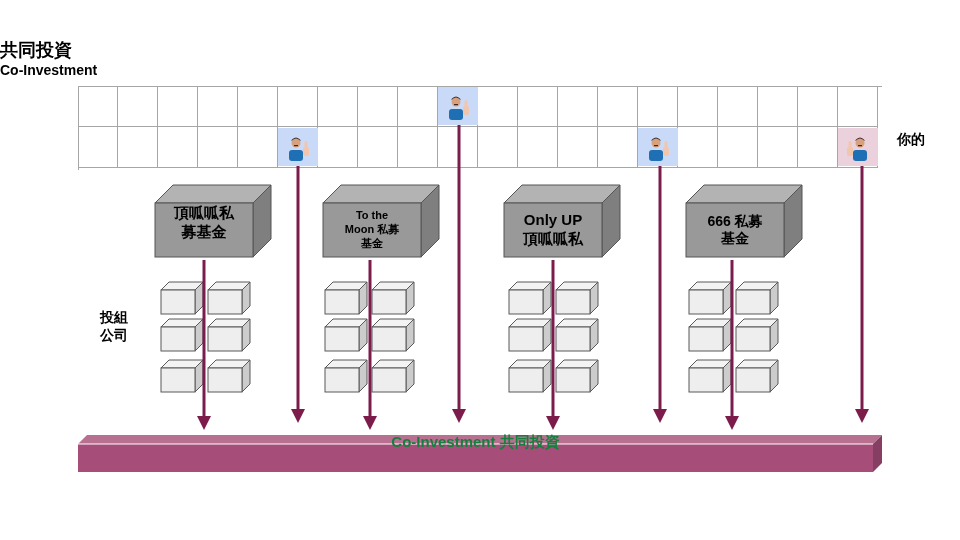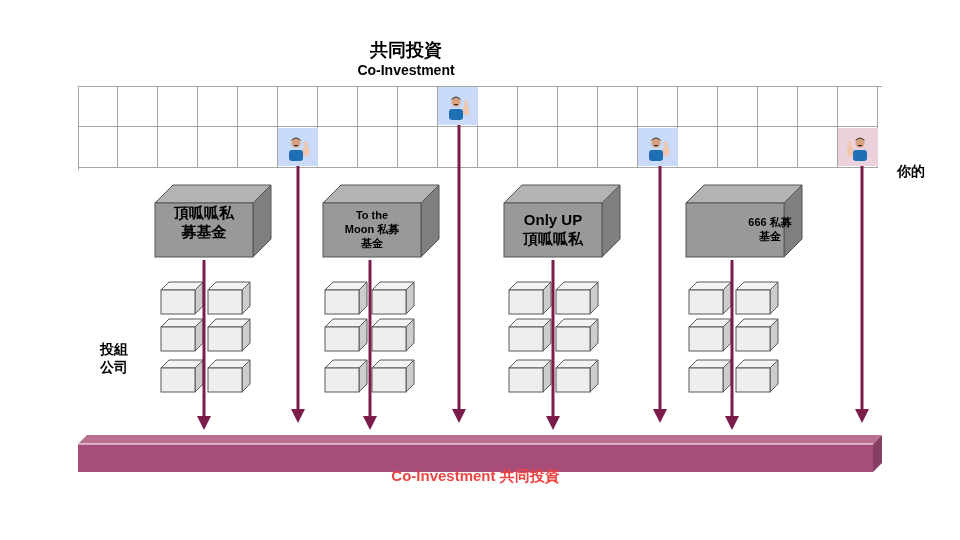--- a/index.html
+++ b/index.html
@@ -1,29 +1,29 @@
 <!DOCTYPE html>
 <html><head>
   <meta charset="utf-8">
   <style>
     html, body { margin: 0; padding: 0; background: #ffffff; }
     body { width: 960px; height: 540px; position: relative; overflow: hidden; font-family: "Liberation Sans", "DejaVu Sans", sans-serif; }
-    .title { position: absolute; left: 0; width: 812px; text-align: center; font-weight: bold; color: #000; }
+    .title { position: absolute; left: 0; width: 812px; text-align: left; font-weight: bold; color: #000; }
     #title-zh { top: 38px; font-size: 18px; }
     #title-en { top: 62px; font-size: 14px; }
     .grid { position: absolute; left: 78px; top: 86px; width: 804px; height: 84px; }
     .cell { position: absolute; width: 40px; height: 41px; border-right: 1px solid #a6a6a6; border-bottom: 1px solid #a6a6a6; box-sizing: border-box; }
     .grid-frame { position: absolute; left: 78px; top: 86px; width: 804px; height: 84px; border-top: 1px solid #a6a6a6; border-left: 1px solid #a6a6a6; box-sizing: border-box; }
     .investor { position: absolute; width: 40px; height: 38px; display: flex; align-items: center; justify-content: center; }
     .investor.blue { background: #c9daf8; }
     .investor.pink { background: #ead1dc; }
-    .side-label { position: absolute; font-weight: bold; font-size: 14px; color: #000; line-height: 18px; margin-top: 32px; }
+    .side-label { position: absolute; font-weight: bold; font-size: 14px; color: #000; line-height: 18px; }
     svg#diagram { position: absolute; left: 0; top: 0; }
     .fund-label { position: absolute; text-align: center; font-weight: bold; color: #000; display: flex; align-items: center; justify-content: center; line-height: 1.25; }
-    .bar-label { position: absolute; left: 78px; top: 462px; width: 795px; height: 28px; display: flex; align-items: center; justify-content: center; color: #ef4444; font-weight: bold; font-size: 15px; }
+    .bar-label { position: absolute; left: 78px; top: 428px; width: 795px; height: 28px; display: flex; align-items: center; justify-content: center; color: #15803d; font-weight: bold; font-size: 15px; }
   </style>
 </head>
 <body>
 
 <div id="title-zh" class="title">共同投資</div>
 <div id="title-en" class="title">Co-Investment</div>
 
 <div class="grid-frame"></div>
 <div class="grid" id="grid">
     <div class="cell" style="left: 0px; top: 0px;"></div>
@@ -195,21 +195,21 @@
         <div>Moon 私募</div>
         <div>基金</div>
       </div>
     </div>
     <div class="fund-label" style="left: 504px; top: 203px; width: 98px; height: 54px; font-size: 15px;">
       <div>
         <div>Only UP</div>
         <div>頂呱呱私</div>
       </div>
     </div>
-    <div class="fund-label" style="left: 686px; top: 203px; width: 98px; height: 54px; font-size: 11px; padding-left: 35px;">
+    <div class="fund-label" style="left: 686px; top: 203px; width: 98px; height: 54px; font-size: 14px;">
       <div>
         <div>666 私募</div>
         <div>基金</div>
       </div>
     </div>
   </div>
 
 <div class="bar-label">Co-Investment 共同投資</div>
 
 <div class="investor blue" style="left: 278px; top: 128px;">

